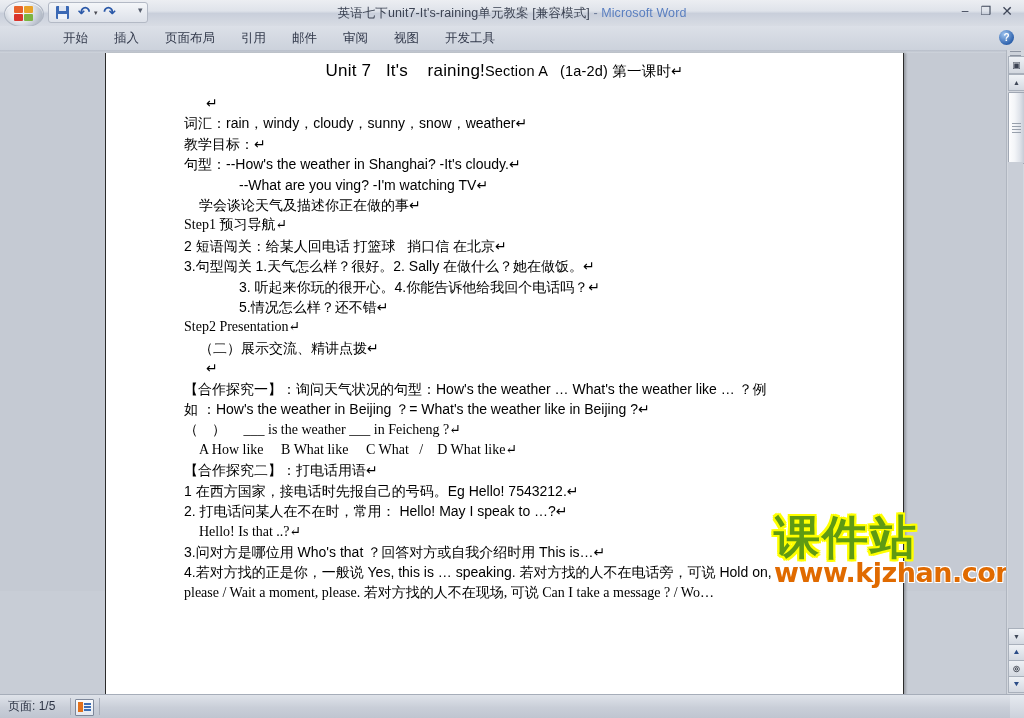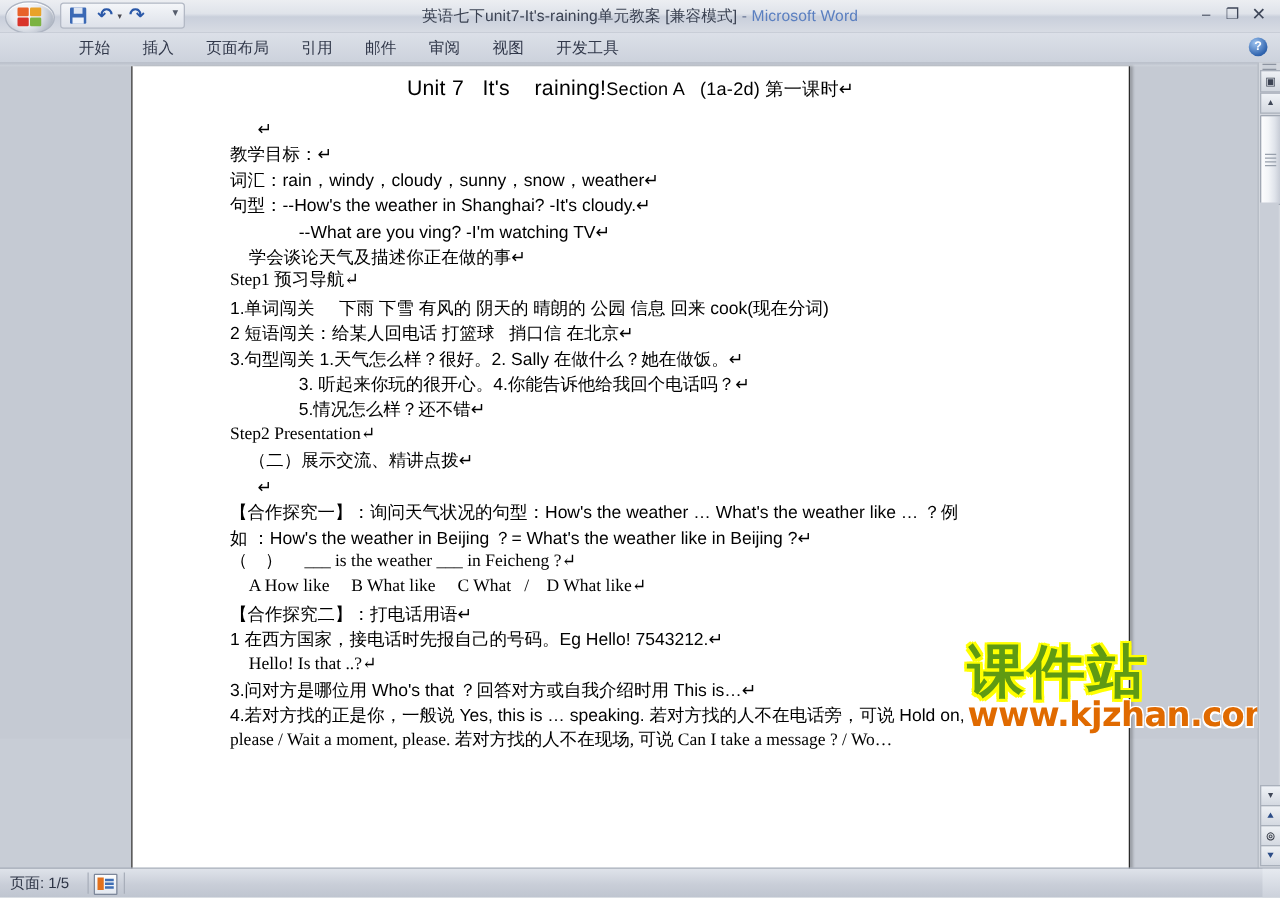--- a/index.html
+++ b/index.html
@@ -357,40 +357,40 @@
   </div>
 
   <div class="workarea">
     <div class="topstrip"></div>
 
     <div class="page">
       <div class="doc">
         <div class="doc-title"><span>Unit 7   It's    raining!</span><span class="sec">Section A   (1a-2d) 第一课时↵</span></div>
         <div class="body-block">
           <div class="ln sans indent1">↵</div>
+          <div class="ln sans">词汇：rain，windy，cloudy，sunny，snow，weather↵</div>
           <div class="ln sans">教学目标：↵</div>
-          <div class="ln sans">词汇：rain，windy，cloudy，sunny，snow，weather↵</div>
           <div class="ln sans">句型：--How's the weather in Shanghai? -It's cloudy.↵</div>
           <div class="ln sans indent2">--What are you ving? -I'm watching TV↵</div>
           <div class="ln sans indent3">学会谈论天气及描述你正在做的事↵</div>
           <div class="ln">Step1 预习导航↵</div>
-          <div class="ln sans">1.单词闯关     下雨 下雪 有风的 阴天的 晴朗的 公园 信息 回来 cook(现在分词)</div>
           <div class="ln sans">2 短语闯关：给某人回电话 打篮球   捎口信 在北京↵</div>
           <div class="ln sans">3.句型闯关 1.天气怎么样？很好。2. Sally 在做什么？她在做饭。↵</div>
           <div class="ln sans indent2">3. 听起来你玩的很开心。4.你能告诉他给我回个电话吗？↵</div>
           <div class="ln sans indent2">5.情况怎么样？还不错↵</div>
           <div class="ln">Step2 Presentation↵</div>
           <div class="ln sans indent3">（二）展示交流、精讲点拨↵</div>
           <div class="ln sans indent1">↵</div>
           <div class="ln sans">【合作探究一】：询问天气状况的句型：How's the weather … What's the weather like … ？例</div>
           <div class="ln sans">如 ：How's the weather in Beijing ？= What's the weather like in Beijing ?↵</div>
           <div class="ln">（    ）     ___ is the weather ___ in Feicheng ?↵</div>
           <div class="ln indent3">A How like     B What like     C What   /    D What like↵</div>
           <div class="ln sans">【合作探究二】：打电话用语↵</div>
           <div class="ln sans">1 在西方国家，接电话时先报自己的号码。Eg Hello! 7543212.↵</div>
+          <div class="ln sans">2. 打电话问某人在不在时，常用： Hello! May I speak to …?↵</div>
           <div class="ln indent3">Hello! Is that ..?↵</div>
           <div class="ln sans">3.问对方是哪位用 Who's that ？回答对方或自我介绍时用 This is…↵</div>
           <div class="ln sans">4.若对方找的正是你，一般说 Yes, this is … speaking. 若对方找的人不在电话旁，可说 Hold on,</div>
           <div class="ln">please / Wait a moment, please. 若对方找的人不在现场, 可说 Can I take a message ? / Wo…</div>
         </div>
       </div>
     </div>
 
     <div class="watermark">
       <div class="wm-cn">课件站</div>

